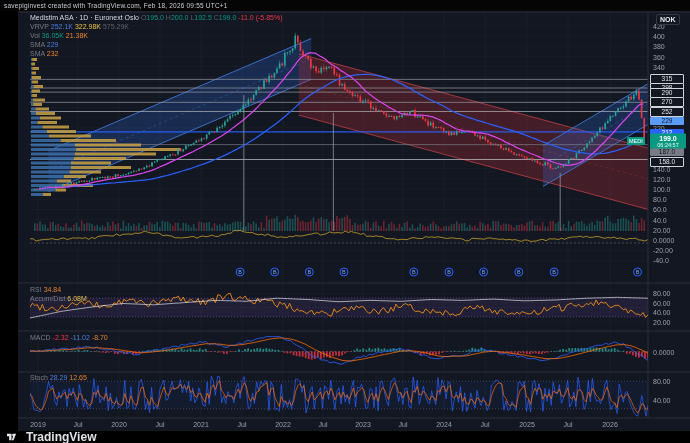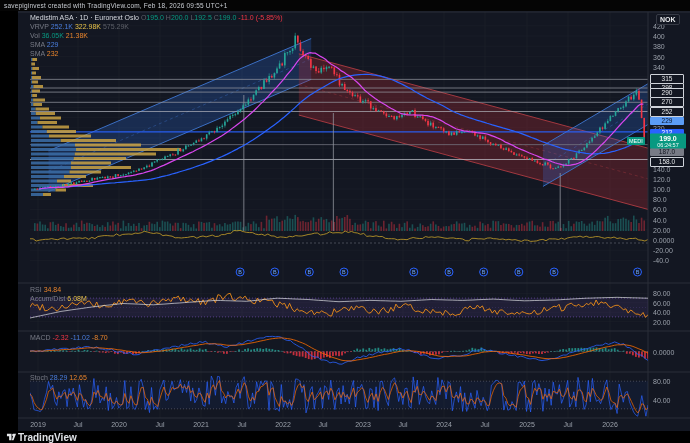--- a/index.html
+++ b/index.html
@@ -28,21 +28,21 @@
   .last-badge { position:absolute; left:650px; width:36px; transform:translateY(-50%);
     background:#089981; color:#fff; border-radius:1px; text-align:center; z-index:5; padding:1px 0;}
   .last-badge .px { font-size:7px; font-weight:bold; line-height:7px; }
   .last-badge .cd { font-size:5.5px; line-height:6px; opacity:.95; }
   .symtag { position:absolute; transform:translateY(-50%); background:#089981; color:#fff;
     font-size:5.5px; line-height:8px; padding:0 2px; border-radius:1px; z-index:5;}
   .tlabel { position:absolute; top:421px; transform:translateX(-50%);
     font-size:7px; color:#9aa0aa; z-index:3; }
   #footer { position:absolute; left:0; top:431px; width:690px; height:12px;
     background:#000; color:#d1d4dc; display:flex; align-items:center; }
-  #footer .brand { font-size:10px; font-weight:bold; margin-left:1px; color:#dfe2e7;}
+  #footer .brand { font-size:12px; font-weight:bold; margin-left:9px; color:#dfe2e7;}
   #footer svg { margin-left:6px; }
 </style>
 </head>
 <body>
 
 <div id="stage">
   <div id="titlebar">
     <span>savepiginvest created with TradingView.com, Feb 18, 2026 09:55 UTC+1</span>
   </div>
 

